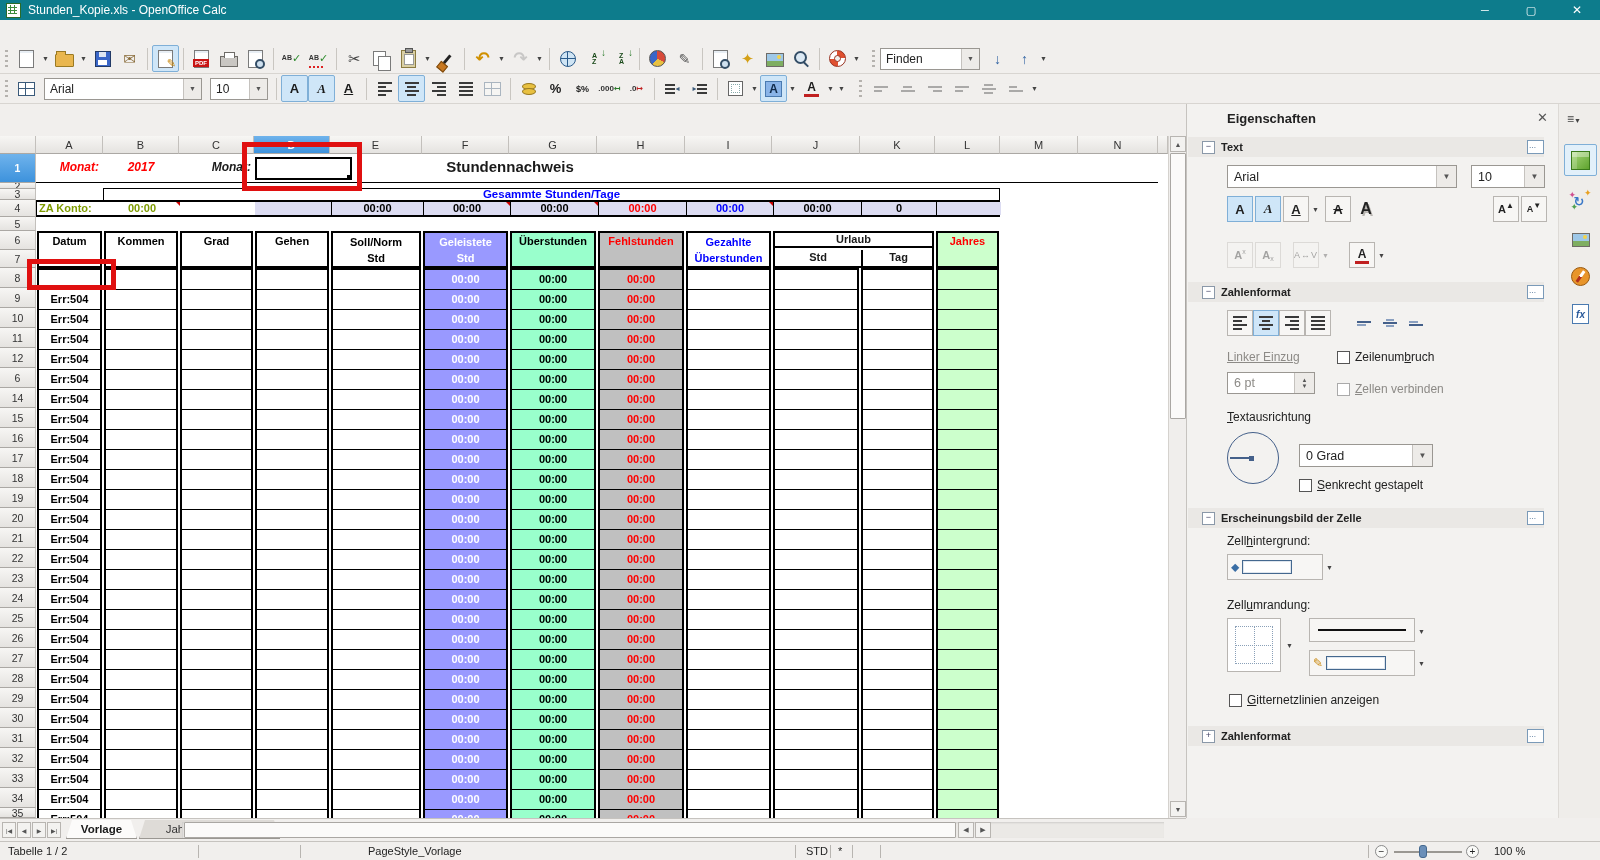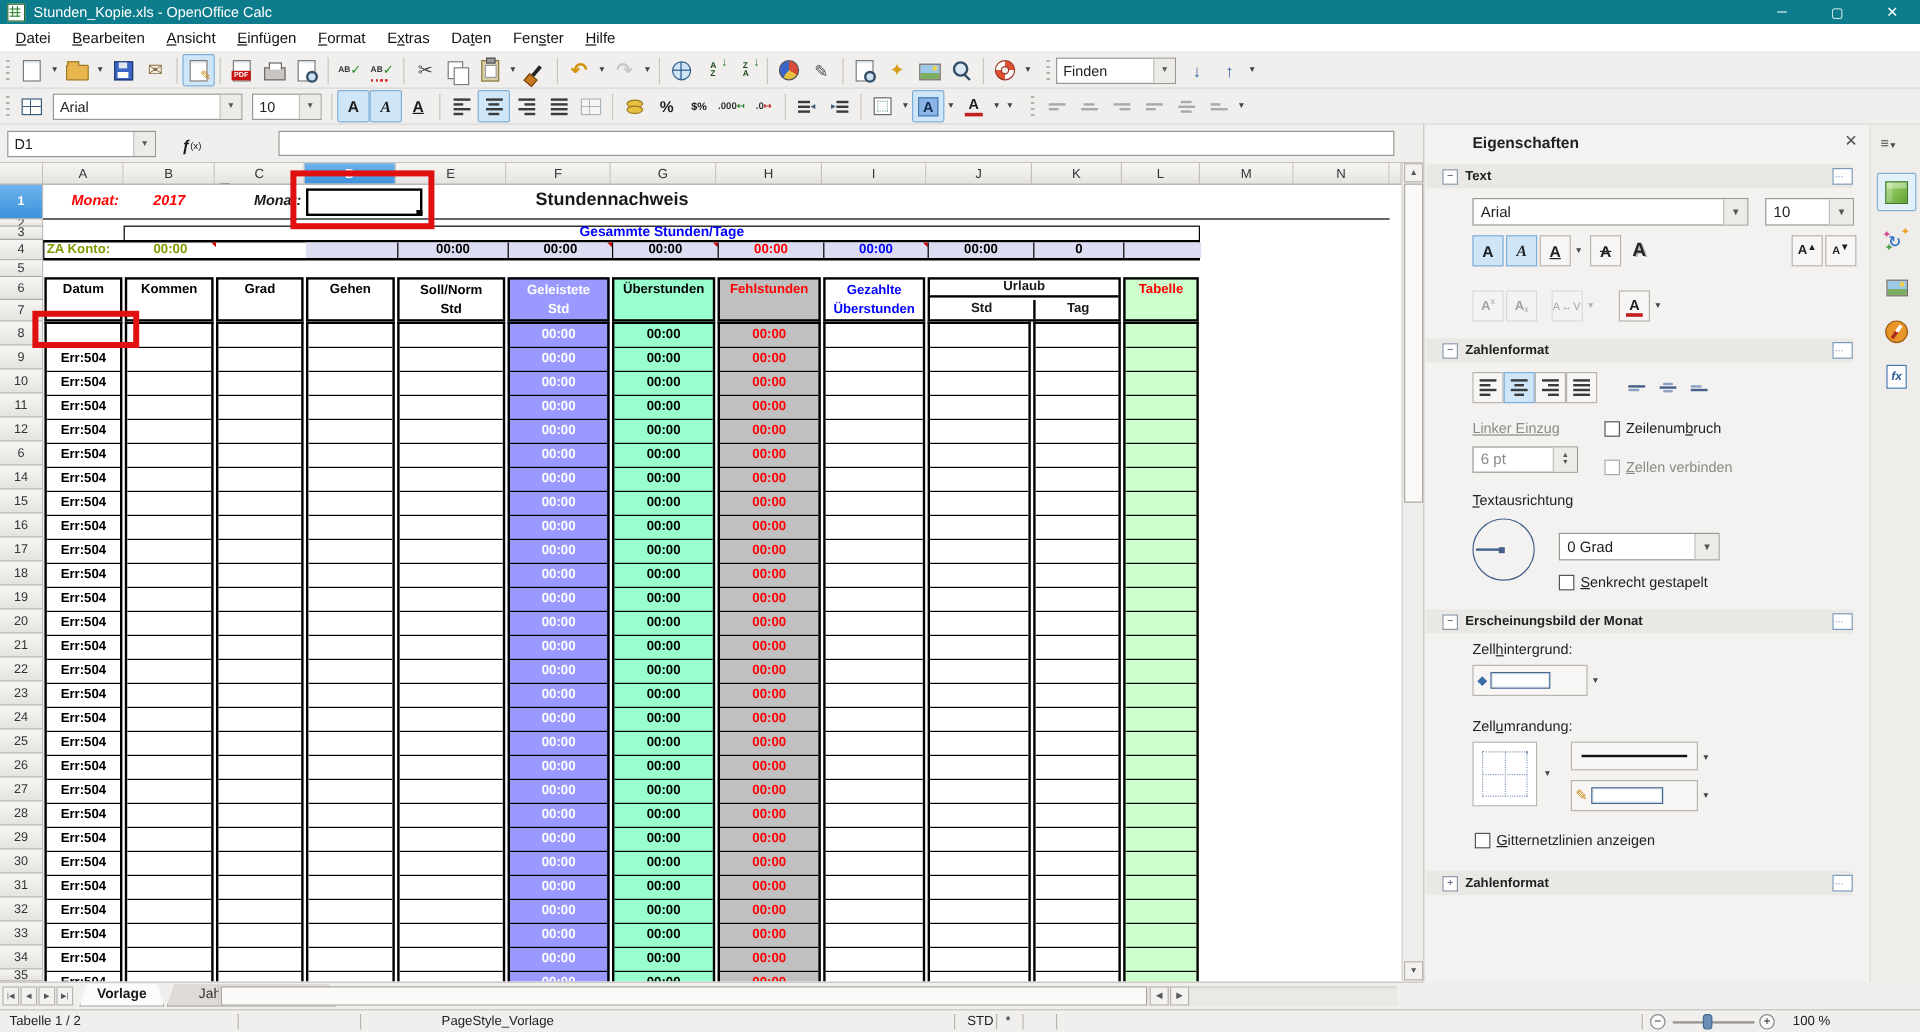--- a/index.html
+++ b/index.html
@@ -164,31 +164,20 @@
 
   <div id="titlebar">
     <span class="appicon"></span>
     <span>Stunden_Kopie.xls - OpenOffice Calc</span>
     <span style="flex:1"></span>
     <span class="wbtn">─</span>
     <span class="wbtn">▢</span>
     <span class="wbtn close">✕</span>
   </div>
 
-  <div id="menubar">
-      <span class="mitem"><u>D</u>atei</span>
-      <span class="mitem"><u>B</u>earbeiten</span>
-      <span class="mitem"><u>A</u>nsicht</span>
-      <span class="mitem"><u>E</u>infügen</span>
-      <span class="mitem"><u>F</u>ormat</span>
-      <span class="mitem">E<u>x</u>tras</span>
-      <span class="mitem">Da<u>t</u>en</span>
-      <span class="mitem">Fen<u>s</u>ter</span>
-      <span class="mitem"><u>H</u>ilfe</span>
-    </div>
 
   <div id="tb1" class="toolbar">
       <div class="grip"></div>
       <div class="btn">
         <span class="sh page"></span>
       </div>
       <div class="drop">▼</div>
       <div class="btn">
         <span class="sh folder"></span>
       </div>
@@ -447,37 +436,20 @@
       </div>
       <div class="btn dis">
         <span class="bars bl">
           <i class="w2"></i>
           <i class="w1"></i>
         </span>
       </div>
       <div class="drop">▼</div>
     </div>
 
-  <div id="fbar">
-    <div class="fcombo abs" style="left:6px;top:5px;width:124px;">
-      <span class="val">D1</span>
-      <span class="carr">▼</span>
-    </div>
-    <div class="btn abs" style="left:146px;top:4px;">
-        <i style="font-weight:bold;font-size:13px;">ƒ</i>
-        <span style="font-size:8px;">(x)</span>
-      </div>
-    <div class="btn abs" style="left:174px;top:4px;">
-        <b style="font-size:15px;">Σ</b>
-      </div>
-    <div class="btn abs" style="left:201px;top:4px;">
-        <b style="font-size:14px;">=</b>
-      </div>
-    <div class="abs" style="left:232px;top:5px;width:930px;height:21px;background:#fff;border:1px solid #9a9792;box-sizing:border-box;"></div>
-  </div>
 
   <div id="sheetarea">
       <div class="abs" style="left:36px;top:154px;width:1132px;height:664px;background:#fff;"></div>
       <div class="hcell" style="left:0;top:136px;width:36px;height:18px;"></div>
       <div class="hcell" style="left:36px;top:136px;width:67px;height:18px;">A</div>
       <div class="hcell" style="left:103px;top:136px;width:76px;height:18px;">B</div>
       <div class="hcell" style="left:179px;top:136px;width:75px;height:18px;">C</div>
       <div class="hcell sel" style="left:254px;top:136px;width:76px;height:18px;">D</div>
       <div class="hcell" style="left:330px;top:136px;width:92px;height:18px;">E</div>
       <div class="hcell" style="left:422px;top:136px;width:87px;height:18px;">F</div>
@@ -553,21 +525,21 @@
       </div>
       <div class="abs" style="left:37px;top:231px;width:65px;height:37px;border:2px solid #000;box-sizing:border-box;background:#FFFFFF;color:#000000;font-weight:bold;font-size:11px;text-align:center;padding-top:2px;">Datum</div>
       <div class="abs" style="left:104px;top:231px;width:74px;height:37px;border:2px solid #000;box-sizing:border-box;background:#FFFFFF;color:#000000;font-weight:bold;font-size:11px;text-align:center;padding-top:2px;">Kommen</div>
       <div class="abs" style="left:180px;top:231px;width:73px;height:37px;border:2px solid #000;box-sizing:border-box;background:#FFFFFF;color:#000000;font-weight:bold;font-size:11px;text-align:center;padding-top:2px;">Grad</div>
       <div class="abs" style="left:255px;top:231px;width:74px;height:37px;border:2px solid #000;box-sizing:border-box;background:#FFFFFF;color:#000000;font-weight:bold;font-size:11px;text-align:center;padding-top:2px;">Gehen</div>
       <div class="abs" style="left:331px;top:231px;width:90px;height:37px;border:2px solid #000;box-sizing:border-box;background:#FFFFFF;color:#000000;font-weight:bold;font-size:11px;text-align:center;line-height:16px;padding-top:1px;">Soll/Norm<br>Std</div>
       <div class="abs" style="left:423px;top:231px;width:85px;height:37px;border:2px solid #000;box-sizing:border-box;background:#9999FF;color:#FFFFFF;font-weight:bold;font-size:11px;text-align:center;line-height:16px;padding-top:1px;">Geleistete<br>Std</div>
       <div class="abs" style="left:510px;top:231px;width:86px;height:37px;border:2px solid #000;box-sizing:border-box;background:#99FFCC;color:#000000;font-weight:bold;font-size:11px;text-align:center;padding-top:2px;">Überstunden</div>
       <div class="abs" style="left:598px;top:231px;width:86px;height:37px;border:2px solid #000;box-sizing:border-box;background:#C0C0C0;color:#FF0000;font-weight:bold;font-size:11px;text-align:center;padding-top:2px;">Fehlstunden</div>
       <div class="abs" style="left:686px;top:231px;width:85px;height:37px;border:2px solid #000;box-sizing:border-box;background:#FFFFFF;color:#0000FF;font-weight:bold;font-size:11px;text-align:center;line-height:16px;padding-top:1px;">Gezahlte<br>Überstunden</div>
-      <div class="abs" style="left:936px;top:231px;width:63px;height:37px;border:2px solid #000;box-sizing:border-box;background:#CCFFCC;color:#FF0000;font-weight:bold;font-size:11px;text-align:center;padding-top:2px;">Tabelle</div>
+      <div class="abs" style="left:936px;top:231px;width:63px;height:37px;border:2px solid #000;box-sizing:border-box;background:#CCFFCC;color:#FF0000;font-weight:bold;font-size:11px;text-align:center;padding-top:2px;">Jahres</div>
       <div class="abs" style="left:773px;top:231px;width:161px;height:37px;border:2px solid #000;box-sizing:border-box;background:#fff;font-weight:bold;font-size:11px;text-align:center;">
         <div class="abs" style="left:0;top:0;width:100%;height:15px;border-bottom:2px solid #000;box-sizing:border-box;line-height:13px;">Urlaub</div>
         <div class="abs" style="left:0;top:17px;width:86px;height:16px;line-height:15px;">Std</div>
         <div class="abs" style="left:86px;top:17px;width:73px;height:16px;border-left:2px solid #000;box-sizing:border-box;line-height:15px;">Tag</div>
       </div>
       <div class="abs" style="left:37px;top:268px;width:65px;height:550px;border:2px solid #000;border-bottom:none;box-sizing:border-box;background:#FFFFFF;overflow:hidden;">
         <div style="position:relative;height:20px;box-sizing:border-box;border-bottom:1px solid #000;text-align:center;line-height:19px;font-size:11px;font-weight:bold;color:#000000;overflow:hidden;"></div>
         <div style="position:relative;height:20px;box-sizing:border-box;border-bottom:1px solid #000;text-align:center;line-height:19px;font-size:11px;font-weight:bold;color:#000000;overflow:hidden;">Err:504</div>
         <div style="position:relative;height:20px;box-sizing:border-box;border-bottom:1px solid #000;text-align:center;line-height:19px;font-size:11px;font-weight:bold;color:#000000;overflow:hidden;">Err:504</div>
         <div style="position:relative;height:20px;box-sizing:border-box;border-bottom:1px solid #000;text-align:center;line-height:19px;font-size:11px;font-weight:bold;color:#000000;overflow:hidden;">Err:504</div>
@@ -1098,21 +1070,21 @@
       </div>
     <div class="scombo" style="left:112px;top:340px;width:134px;">
       <span class="val">0 Grad</span>
       <span class="carr">▼</span>
     </div>
     <span class="cb" style="left:112px;top:375px;"></span>
     <span class="cblabel" style="left:130px;top:374px;"><u>S</u>enkrecht gestapelt</span>
 
     <div class="secbar" style="top:404px;">
       <span class="expico" style="margin-left:14px;">−</span>
-      <b>Erscheinungsbild der Monat</b>
+      <b>Erscheinungsbild der Zelle</b>
     </div>
     <span class="launcher" style="left:340px;top:407px;"></span>
     <span class="cblabel" style="left:40px;top:430px;">Zell<u>h</u>intergrund:</span>
     <div class="abs" style="left:40px;top:450px;width:96px;height:26px;border:1px solid #B8B5B1;background:#F7F6F4;display:flex;align-items:center;box-sizing:border-box;">
       <span style="font-size:12px;color:#3a6ea5;margin:0 3px;">⬥</span>
       <span class="swatch" style="width:48px;"></span>
     </div>
     <div class="sdrop" style="left:136px;top:450px;">▼</div>
     <span class="cblabel" style="left:40px;top:494px;">Zell<u>u</u>mrandung:</span>
     <div class="bpick" style="left:40px;top:514px;">

